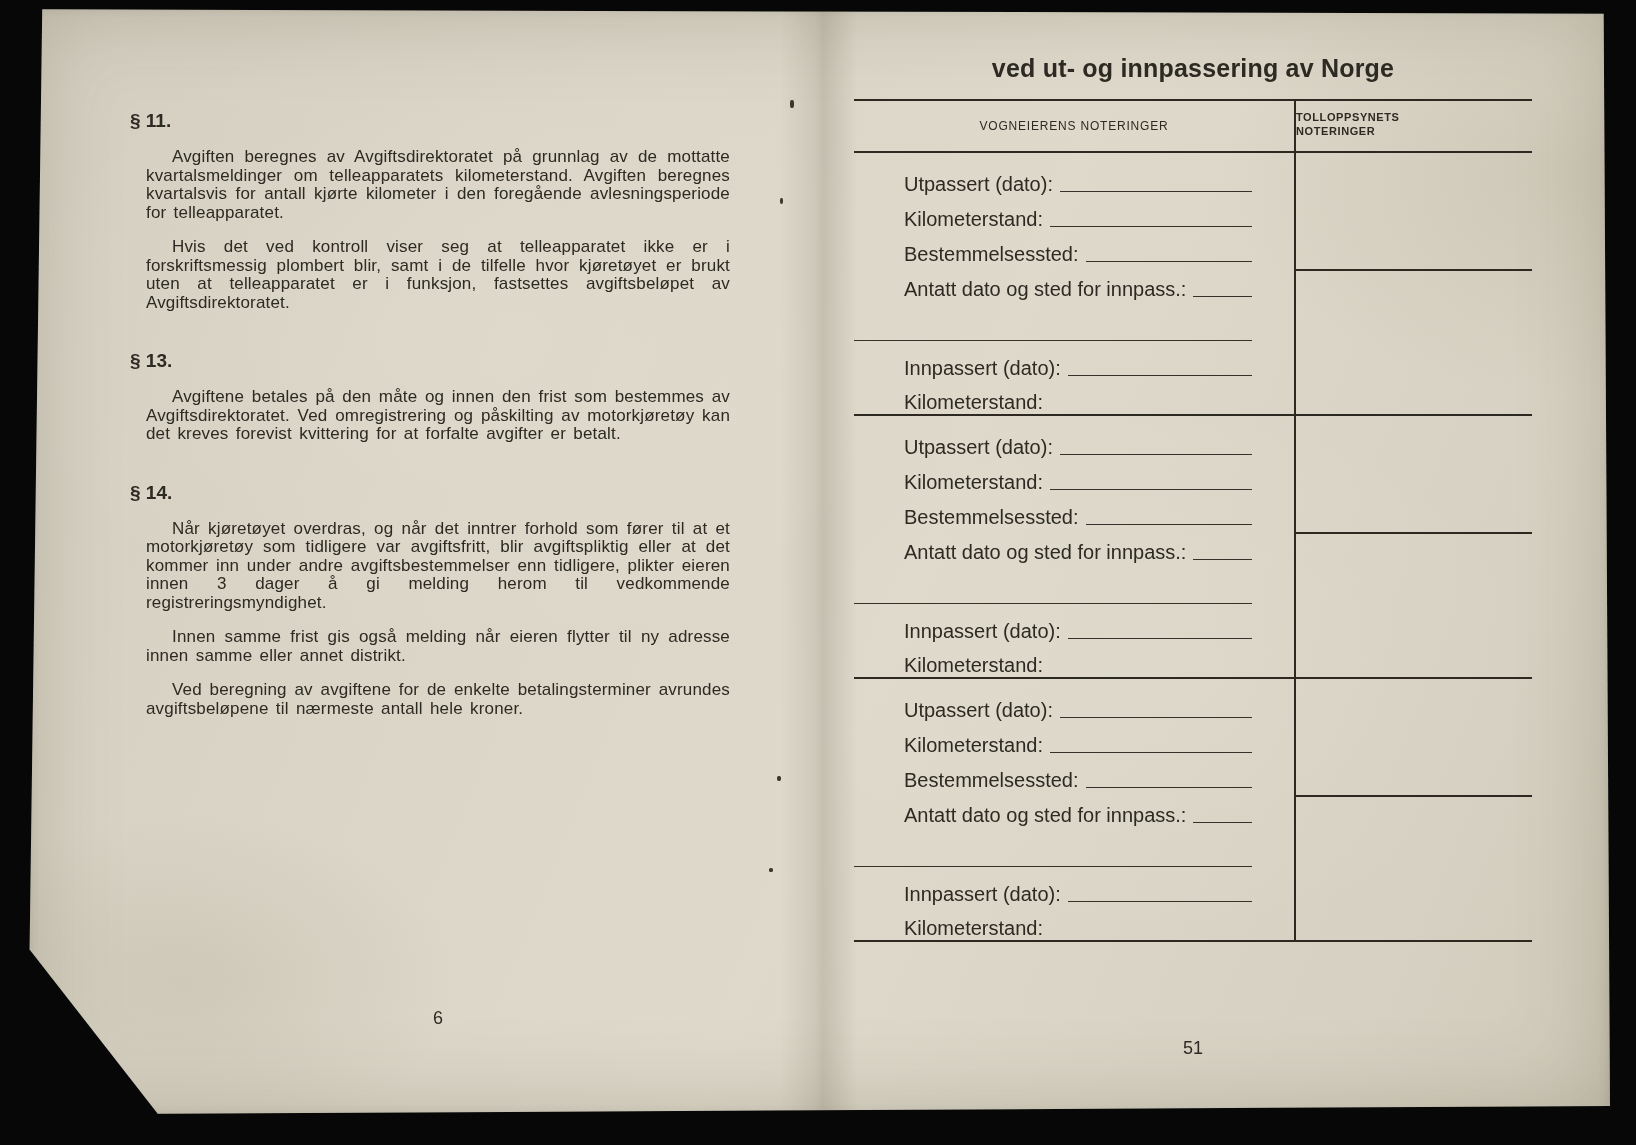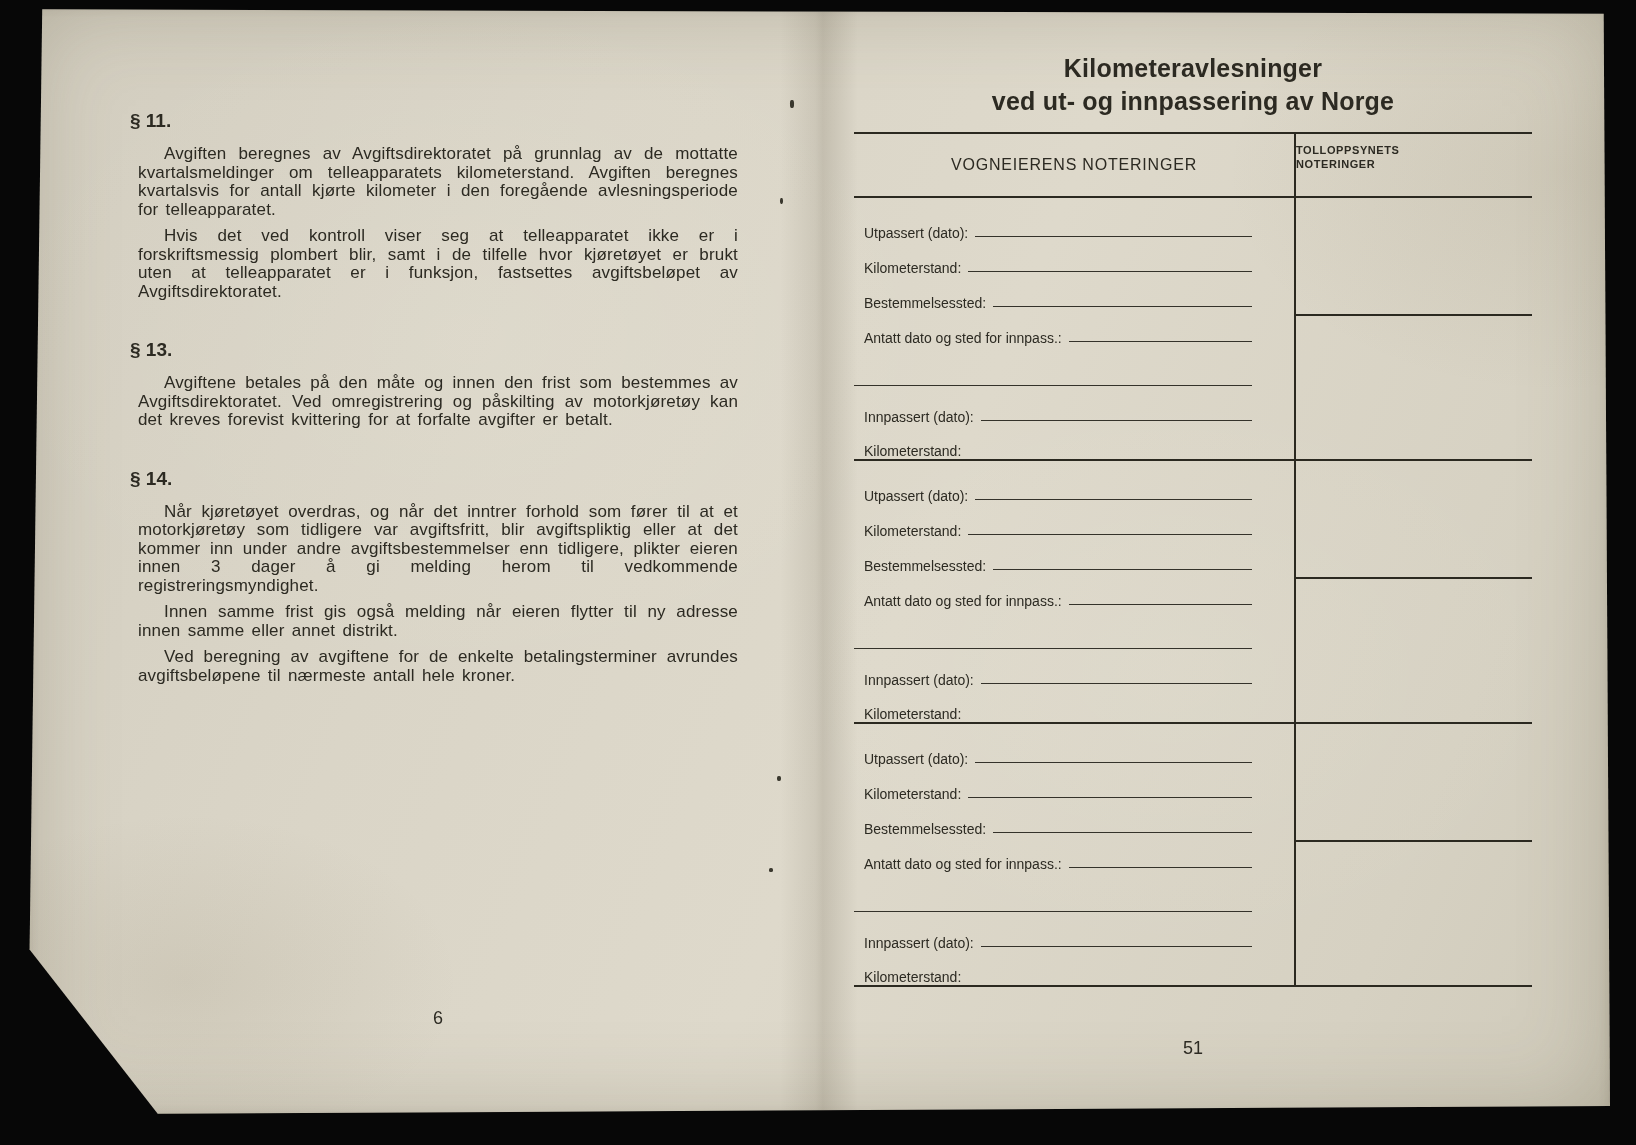--- a/index.html
+++ b/index.html
@@ -21,38 +21,38 @@
   .speck{position:absolute;background:#3a382e;border-radius:40%;}
   .s1{left:762px;top:94px;width:4px;height:8px;}
   .s2{left:752px;top:192px;width:3px;height:6px;}
   .s3{left:749px;top:770px;width:4px;height:5px;}
   .s4{left:741px;top:862px;width:4px;height:4px;}
 
   
   .page-left{position:absolute;left:102px;top:104px;width:616px;}
   .sec-heading{text-align:left;font-weight:700;font-size:19px;margin:38px 0 13px;}
   .sections .sec-heading:first-child{margin-top:0;}
-  .para{margin:8px;text-align:justify;text-indent:26px;font-size:17px;line-height:18.5px;
+  .para{margin:16px;text-align:justify;text-indent:26px;font-size:17px;line-height:18.5px;
     word-spacing:.14em;letter-spacing:.01em;}
 
   
   .page-right{position:absolute;left:826px;top:46px;width:678px;}
   .rtitle{text-align:center;font-weight:700;font-size:25px;line-height:33px;letter-spacing:.2px;}
   .ktable{margin-top:14px;border-top:2px solid #2b2920;}
   .thead{display:flex;border-bottom:2px solid #2b2920;}
   .col1h{width:440px;display:flex;align-items:center;justify-content:center;
-    font-size:16px;letter-spacing:.8px;height:62px;}
+    font-size:12px;letter-spacing:.8px;height:50px;}
   .col2h{flex:1;border-left:2px solid #2b2920;text-align:left;font-size:11px;
     font-weight:700;letter-spacing:.6px;padding-top:9px;line-height:14px;}
   .block{display:flex;border-bottom:2px solid #2b2920;}
   .bleft{width:440px;padding:8px 42px 0 10px;}
   .bright{flex:1;border-left:2px solid #2b2920;position:relative;}
   .attdiv{position:absolute;left:0;right:0;top:116px;height:0;border-top:2px solid #2b2920;}
   .frow{display:flex;align-items:flex-end;height:35px;}
-  .flabel{font-size:14px;white-space:nowrap;}
+  .flabel{font-size:20px;white-space:nowrap;margin-left:40px;}
   .fline{flex:1;border-bottom:1.6px solid #34322a;margin:0 0 4px 7px;}
   .frow.full{height:44px;}
   .frow.full .fline{margin-left:-10px;}
   .frow.none{height:34px;}
 
   .pagenum{position:absolute;font-size:18px;}
   .pagenum-left{left:102px;width:616px;top:1002px;text-align:center;}
   .pagenum-right{left:826px;width:678px;top:1032px;text-align:center;}
 </style>
 </head>
@@ -77,21 +77,20 @@
           <div class="sec-heading">§ 14.</div>
           <p class="para">Når kjøretøyet overdras, og når det inntrer forhold som fører til at et motorkjøretøy som tidligere var avgiftsfritt, blir avgiftspliktig eller at det kommer inn under andre avgiftsbestemmelser enn tidligere, plikter eieren innen 3 dager å gi melding herom til vedkommende registreringsmyndighet.</p>
           <p class="para">Innen samme frist gis også melding når eieren flytter til ny adresse innen samme eller annet distrikt.</p>
           <p class="para">Ved beregning av avgiftene for de enkelte betalingsterminer avrundes avgiftsbeløpene til nærmeste antall hele kroner.</p>
         </div>
     </div>
     <div class="pagenum pagenum-left">6</div>
 
     <div class="page-right">
       <div class="rtitle">
-        <div>Kilometeravlesninger</div>
         <div>ved ut- og innpassering av Norge</div>
       </div>
       <div class="ktable">
         <div class="thead">
           <div class="col1h">VOGNEIERENS NOTERINGER</div>
           <div class="col2h">
             <div>TOLLOPPSYNETS</div>
             <div>NOTERINGER</div>
           </div>
         </div>

